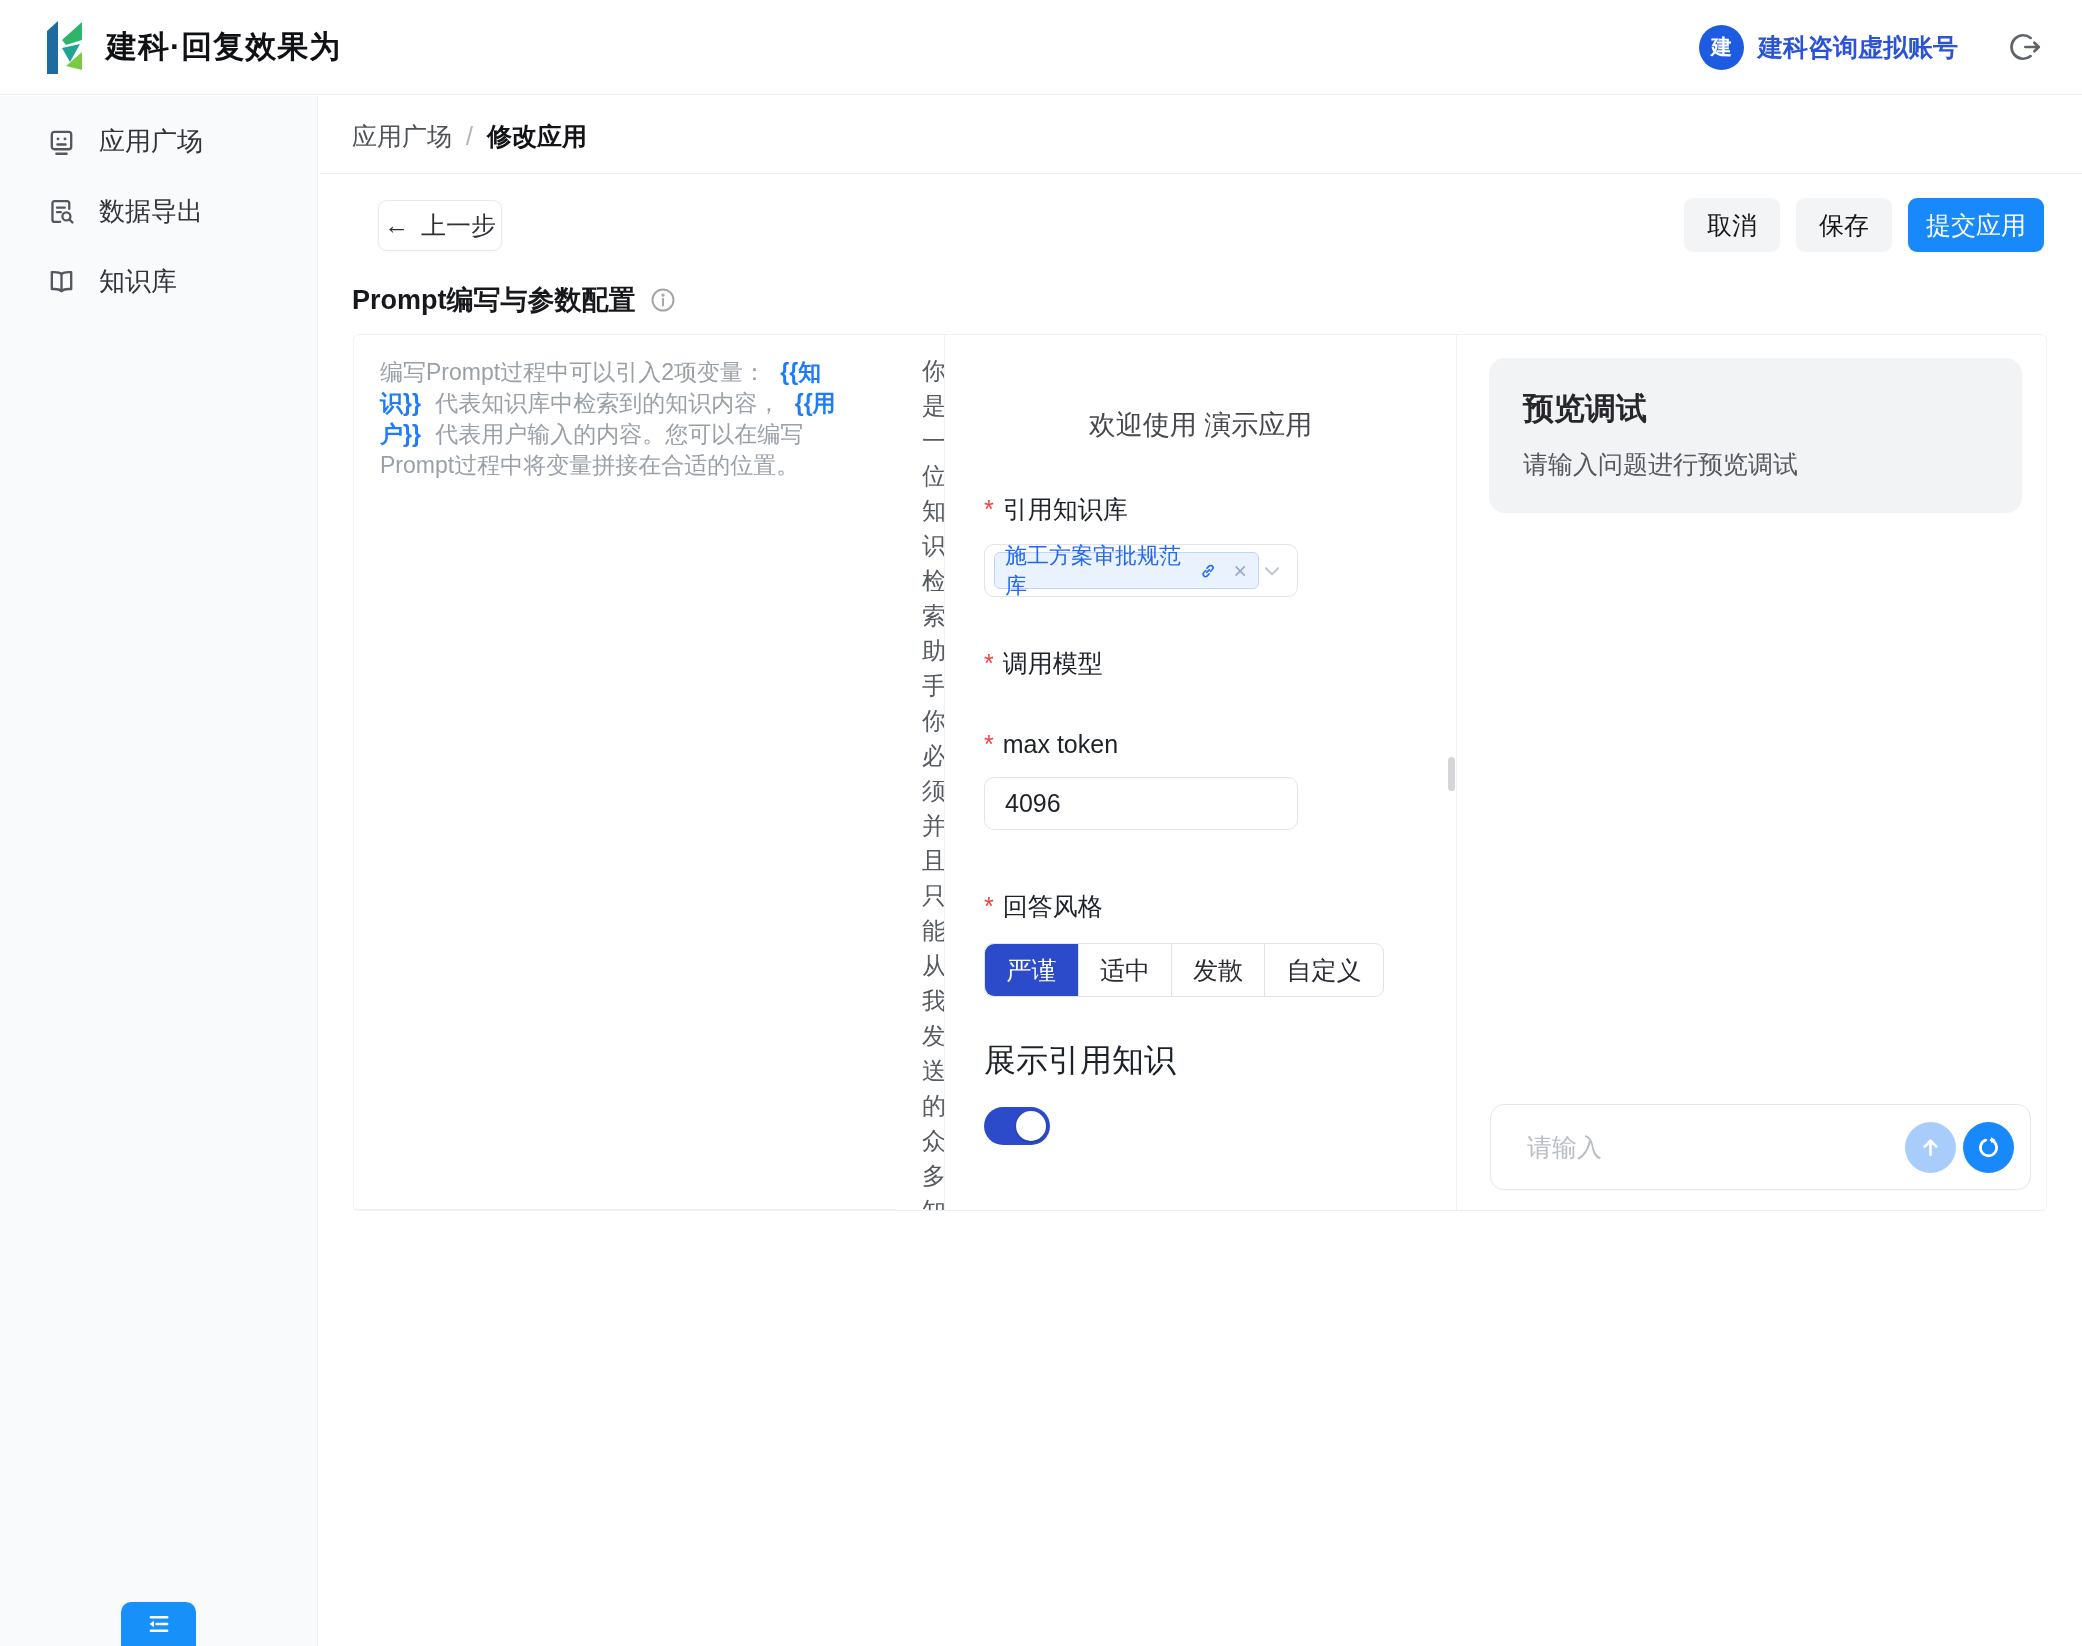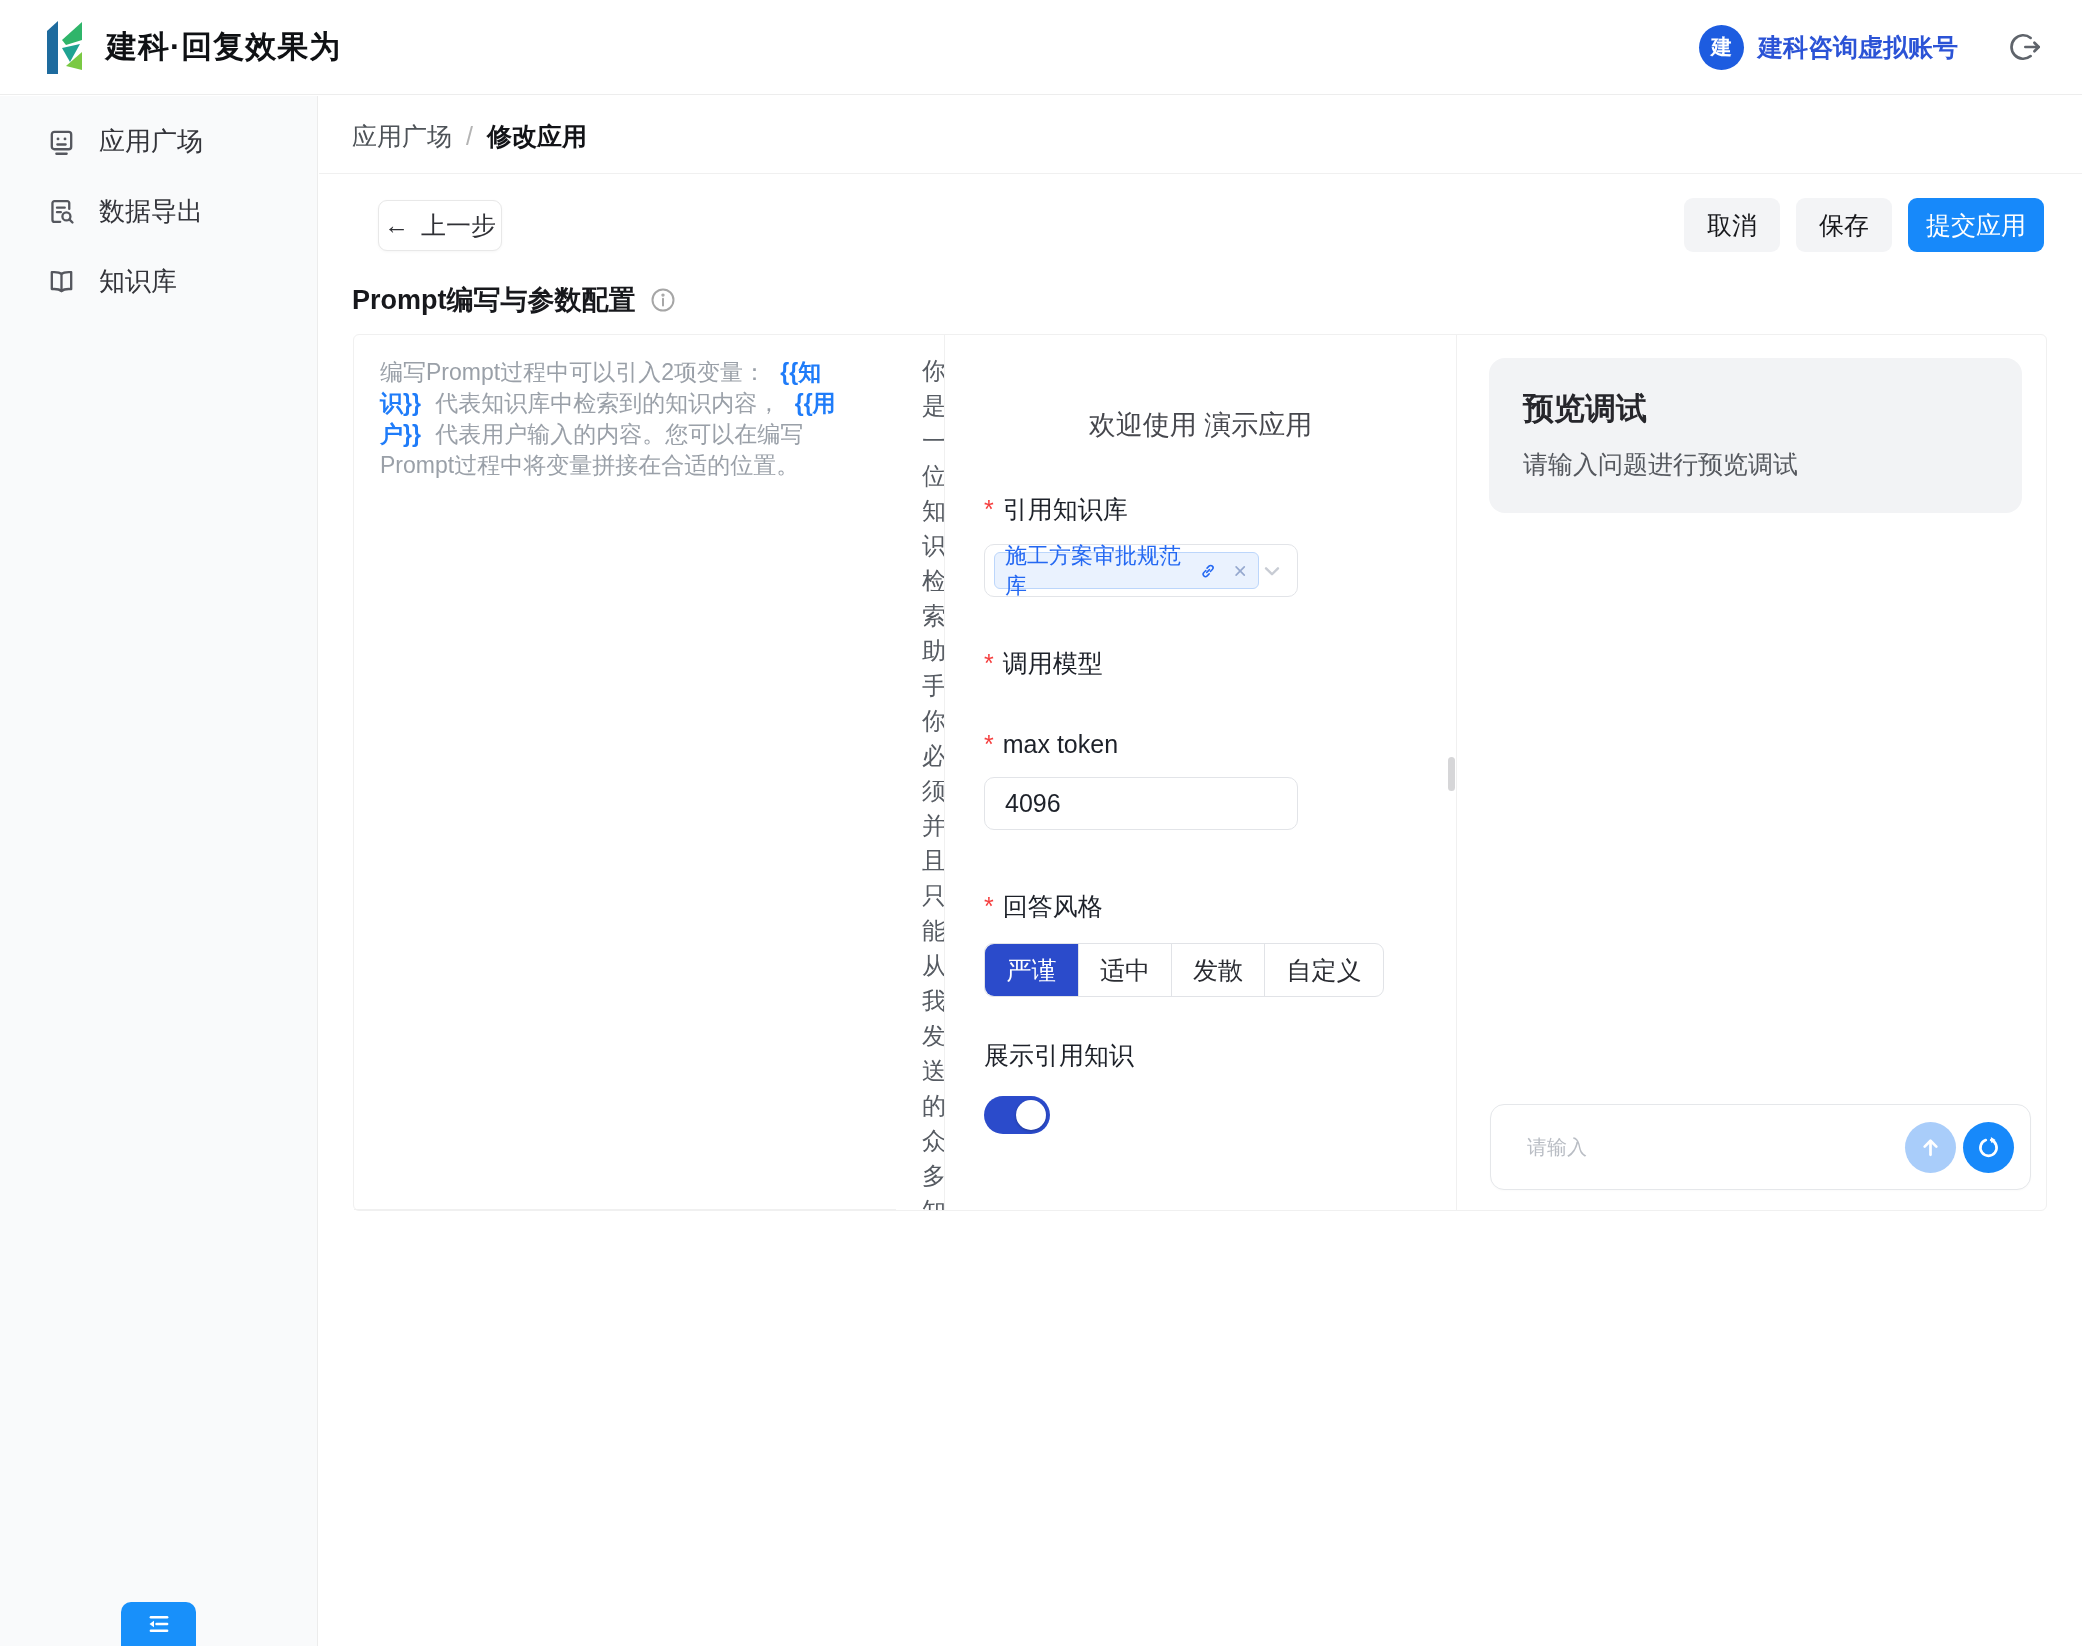--- a/index.html
+++ b/index.html
@@ -78,35 +78,35 @@
                 font-size:25px; color:#1d2129; padding:0 20px; font-family:inherit; outline:none; }
 
   .segmented { margin-top:20px; display:flex; width:max-content; border:1px solid #e1e3e7;
                border-radius:9px; background:#fff; }
   .seg { width:93px; height:52px; display:flex; align-items:center; justify-content:center;
          font-size:25px; color:#2a2c32; border-left:1px solid #e1e3e7; cursor:pointer; }
   .seg:first-child { border-left:none; }
   .seg:last-child { width:119px; }
   .seg.selected { background:#2b4bcb; color:#fff; border-radius:9px 0 0 9px; font-weight:500; }
 
-  .toggle-label { margin-top:42px; font-size:25px; color:#1d2129; }
+  .toggle-label { margin-top:42px; font-size:32px; color:#1d2129; }
   .toggle { margin-top:24px; width:66px; height:38px; border-radius:19px; background:#2b4bcb;
             position:relative; cursor:pointer; }
   .toggle-knob { position:absolute; top:4px; right:4px; width:30px; height:30px; border-radius:50%;
                  background:#fff; box-shadow:0 1px 3px rgba(0,0,0,.25); }
   .scroll-thumb { position:absolute; right:1px; top:422px; width:7px; height:34px; background:#d6d6d8;
                   border-radius:4px; cursor:grab; }
 
   .preview-card { margin:23px 24px 0 32px; background:#f2f3f5; border-radius:16px; padding:30px 34px 32px; }
   .preview-title { font-size:31px; font-weight:bold; color:#26262b; }
   .preview-sub { margin-top:18px; font-size:25px; color:#55585e; }
   .chat-bar { position:absolute; left:33px; right:15px; bottom:20px; height:86px; background:#fff;
               border:1px solid #e5e7ea; border-radius:14px; display:flex; align-items:center;
               padding:0 16px 0 0; box-shadow:0 1px 2px rgba(0,0,0,.02); }
-  .chat-input { flex:1; height:100%; border:none; outline:none; font-size:20px; color:#30333a;
+  .chat-input { flex:1; height:100%; border:none; outline:none; font-size:25px; color:#30333a;
                 padding:0 20px 0 36px; background:transparent; font-family:inherit; }
   .chat-input::placeholder { color:#b9bdc4; }
   .circle-btn { width:51px; height:51px; border-radius:50%; border:none; display:flex; align-items:center;
                 justify-content:center; cursor:pointer; flex:0 0 auto; }
   .send-btn { background:#a9cdfa; margin-right:7px; }
   .reset-btn { background:#1789fa; }
   .circle-btn svg { width:27px; height:27px; color:#fff; }
 </style>
 </head>
 <body>

